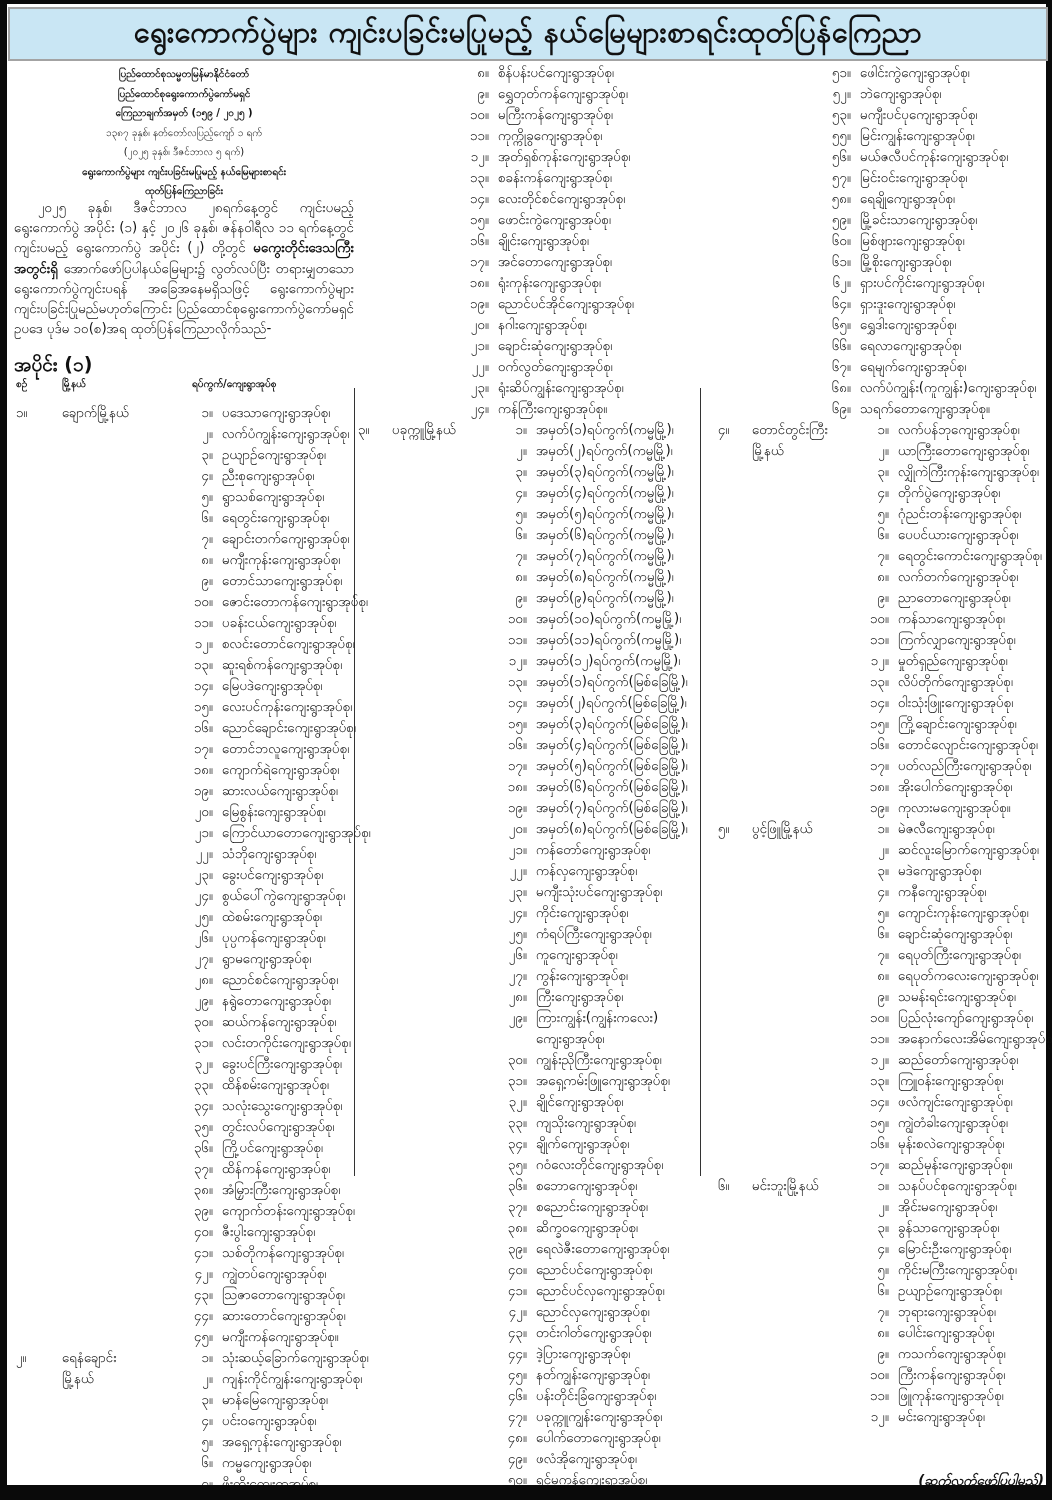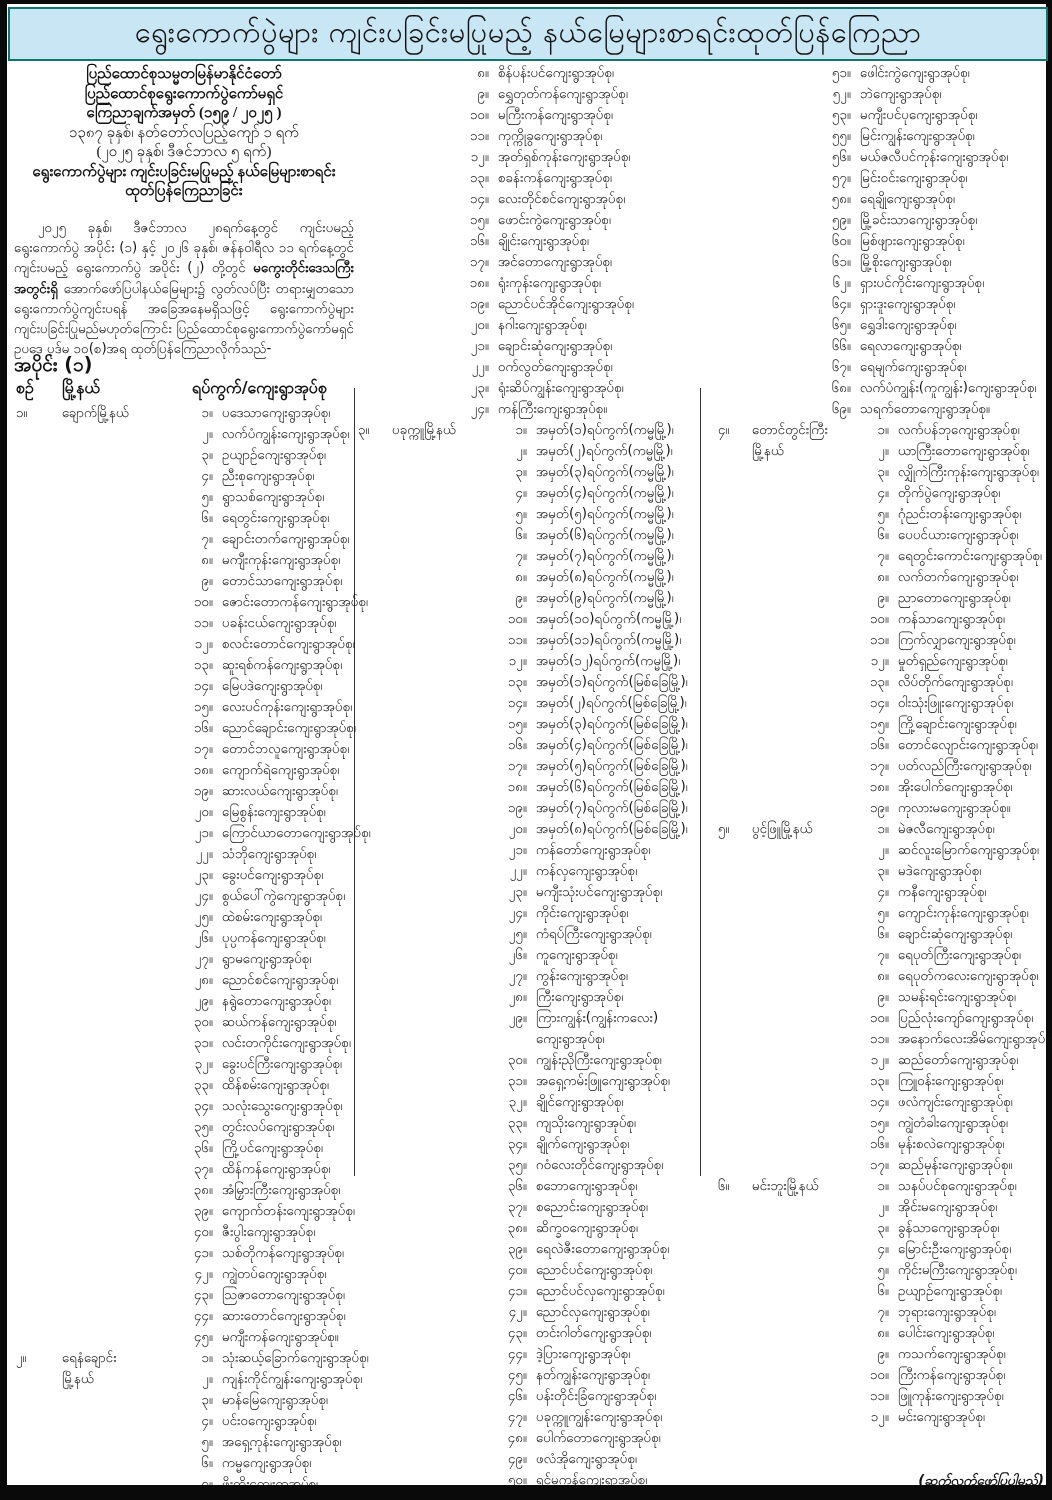--- a/index.html
+++ b/index.html
@@ -8,33 +8,33 @@
     font-family:"DejaVu Sans",sans-serif;color:#111;overflow:hidden;
     box-sizing:border-box;
   }
   .edge{position:absolute;background:#0a0a0a;}
   #edge-left{left:0;top:0;width:7px;height:1500px;}
   #edge-right{right:0;top:0;width:6px;height:1500px;}
   #edge-top{left:0;top:0;width:1052px;height:4px;}
   #bottom-bar{left:0;bottom:0;width:1052px;height:15px;position:absolute;background:#0a0a0a;}
   #banner{
     position:absolute;left:8px;top:7px;width:1036px;height:50px;
-    border:2px solid #0f766e;display:flex;align-items:center;justify-content:center;
-    font-size:29px;font-weight:normal;letter-spacing:.5px;
+    border:2px solid #a3a3a3;display:flex;align-items:center;justify-content:center;
+    font-size:29px;font-weight:bold;letter-spacing:.5px;
   }
   #masthead{position:absolute;left:14px;top:64px;width:340px;text-align:center;}
-  #masthead .mline{height:19.5px;line-height:19.5px;font-size:15px;white-space:nowrap;font-family:Liberation Serif, serif;}
+  #masthead .mline{height:19.5px;line-height:19.5px;font-size:10px;white-space:nowrap;}
   #masthead .b{font-weight:bold;}
   #intro{
-    position:absolute;left:14px;top:218px;width:340px;
+    position:absolute;left:14px;top:198px;width:340px;
     font-size:13.4px;line-height:20.2px;text-align:justify;text-indent:24px;margin:0;
   }
   #intro .bold{font-weight:bold;}
   #section-label{position:absolute;left:14px;top:352px;font-size:19px;font-weight:bold;}
-  #col-header{position:absolute;left:16px;top:377px;width:336px;display:flex;font-weight:bold;font-size:16px;align-items:flex-end;}
+  #col-header{position:absolute;left:16px;top:377px;width:336px;display:flex;font-weight:bold;font-size:10px;align-items:flex-end;}
   #col-header .h-sn{width:46px;}
   #col-header .h-town{width:130px;}
   #col-header .h-col{flex:1;}
   .vdiv{position:absolute;top:388px;height:788px;width:1px;background:#333;}
   #vdiv1{left:354px;}
   #vdiv2{left:700px;}
   .listcol{position:absolute;font-size:13.4px;}
   #list-column-1{left:16px;top:402px;width:338px;}
   #list-column-2{left:358px;top:62px;width:340px;}
   #list-column-3{left:702px;top:62px;width:346px;padding-left:16px;}

